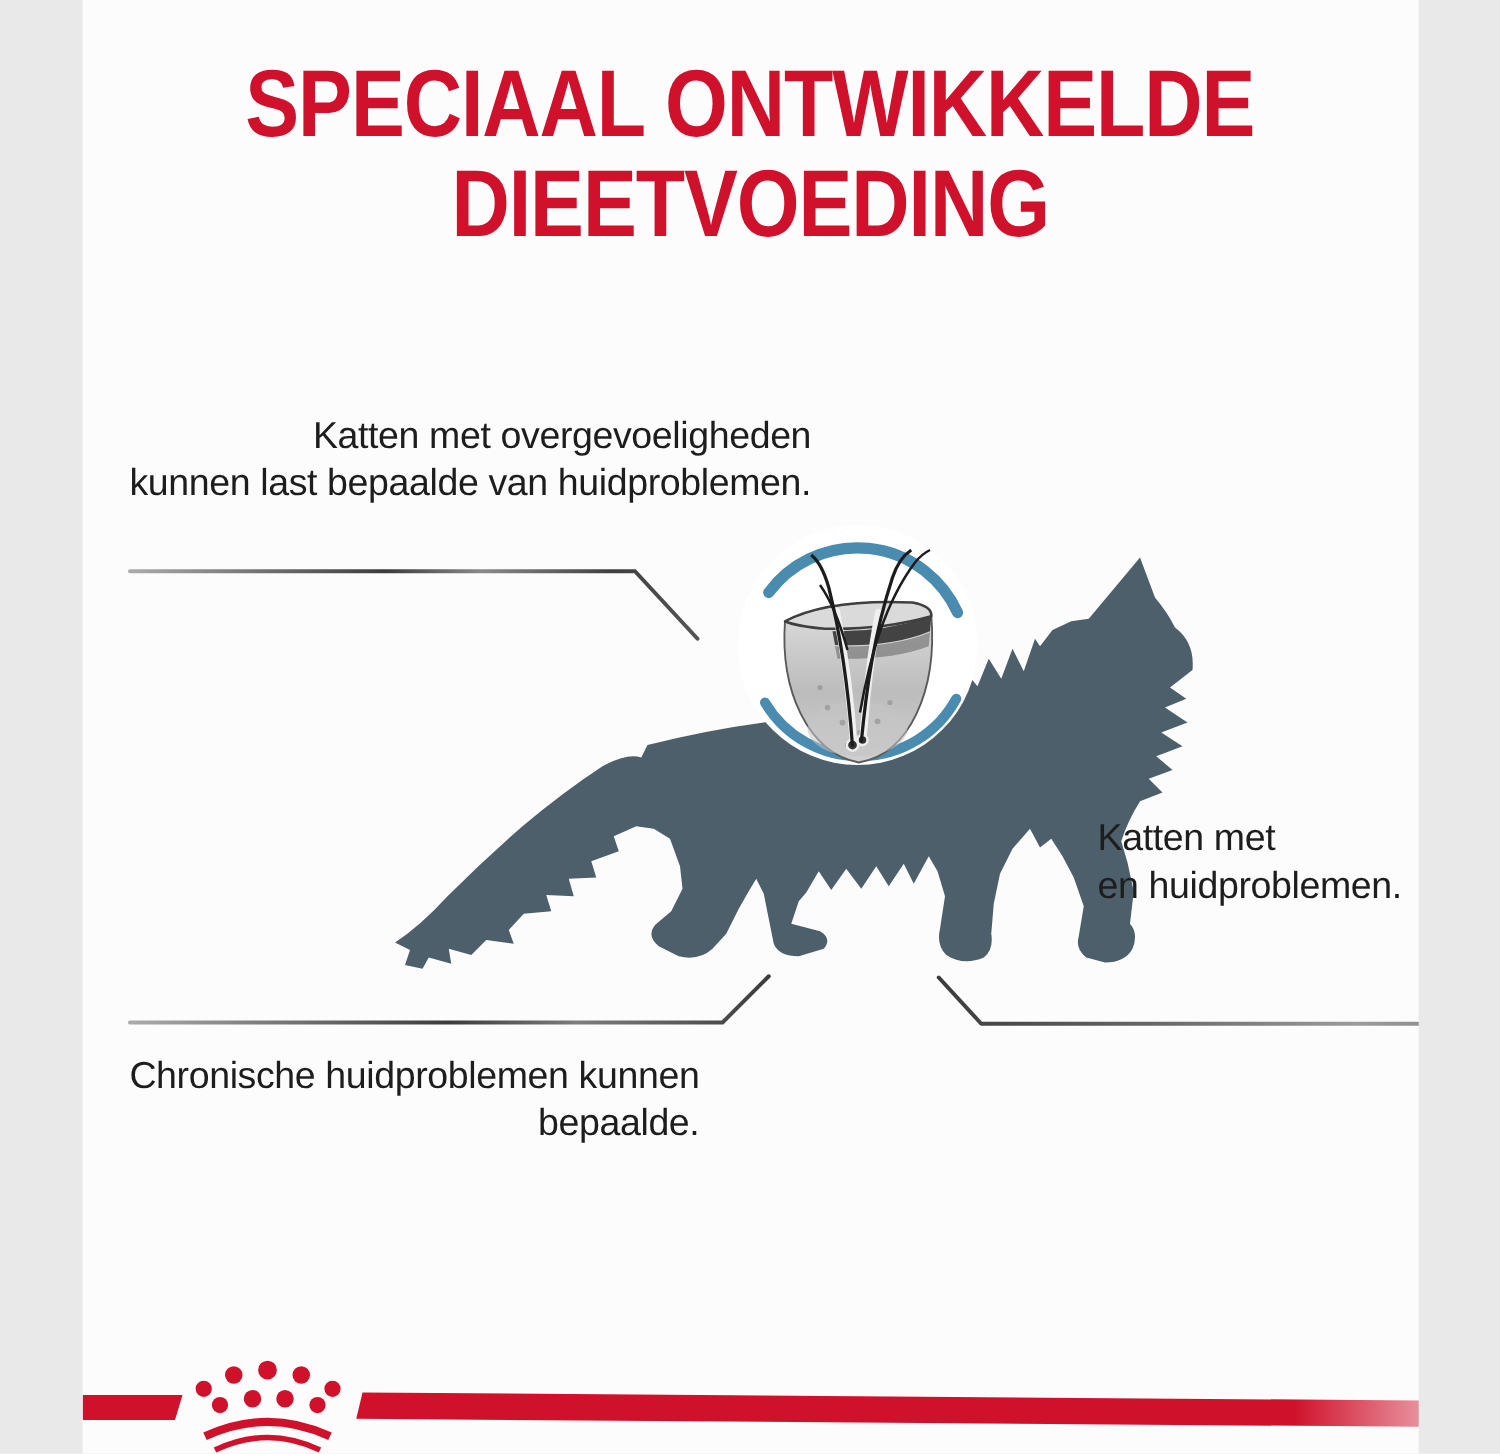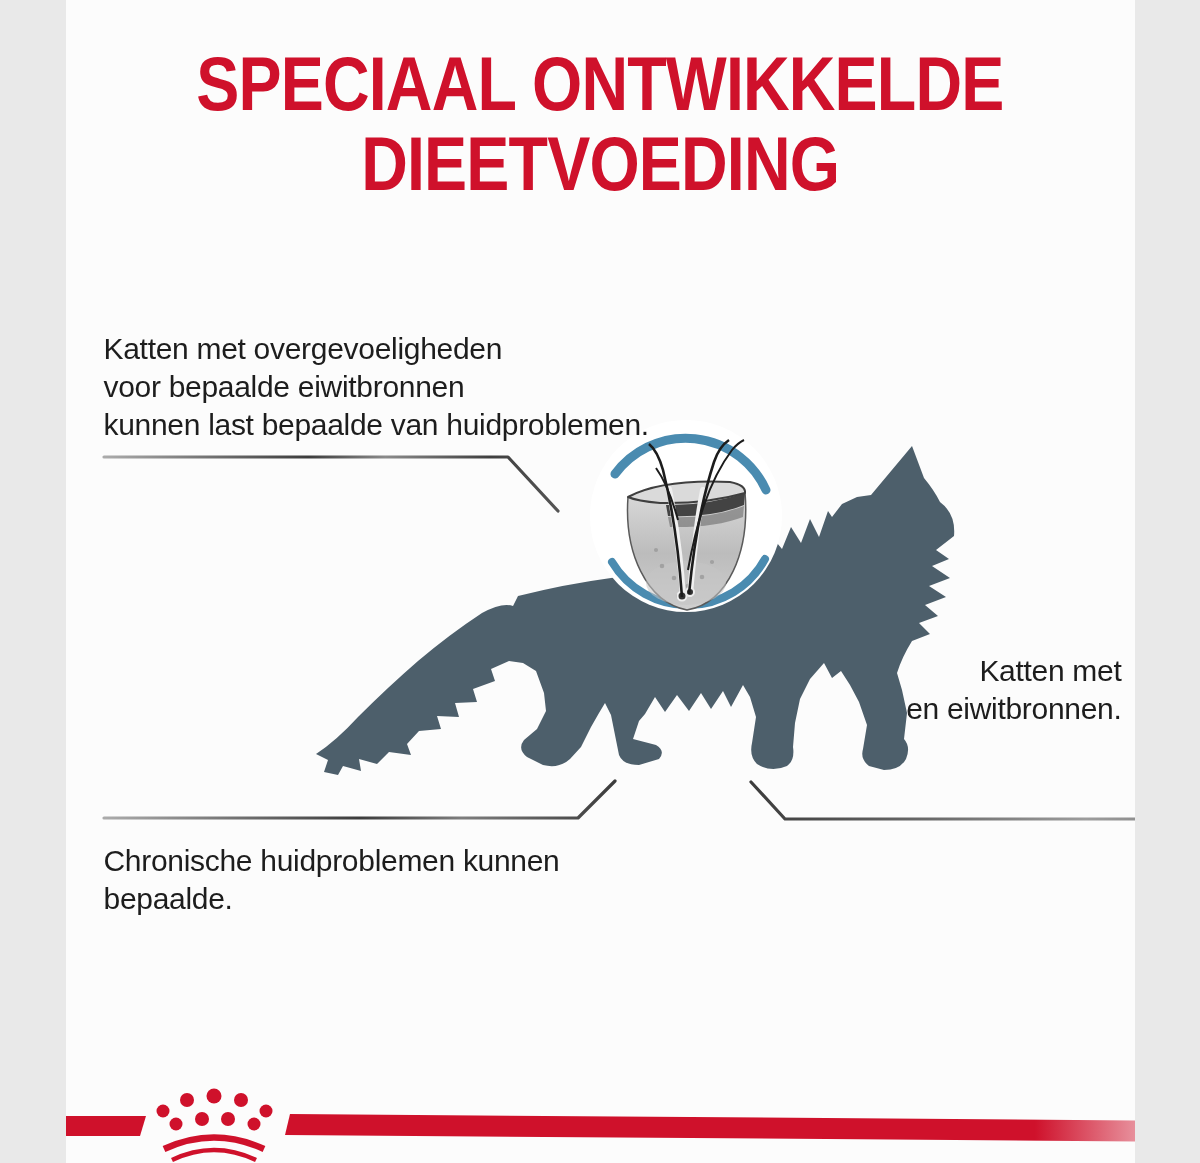--- a/index.html
+++ b/index.html
@@ -7,23 +7,23 @@
     --text_dark:#1d1d1d; --line_gray:#4a4a4a; --background:#fcfcfc;
   }
   html,body{margin:0;padding:0;}
   body{font-family:"Liberation Sans",sans-serif;background:#e9e9e9;}
   .stage{position:relative;width:1069px;height:1163px;background:var(--background);overflow:hidden;margin:0 auto;}
   .headline{position:absolute;left:0;right:0;top:-7px;text-align:center;color:var(--brand_red);
     font-weight:bold;font-size:76px;line-height:80px;white-space:nowrap;}
   .cond{display:inline-block;transform:scaleX(.85);transform-origin:50% 50%;letter-spacing:-1px;}
   .callout-text{position:absolute;color:var(--text_dark);font-size:30px;line-height:38px;letter-spacing:-.3px;}
   .callout-text span{display:block;}
-  .ct-1{left:38px;top:330px;text-align:left;}
-  .ct-2{right:13px;top:652px;text-align:right;}
-  .ct-3{left:38px;top:842px;text-align:left;}
+  .ct-1{left:38px;top:330px;text-align:right;}
+  .ct-2{right:13px;top:652px;}
+  .ct-3{left:38px;top:842px;text-align:right;}
   svg{position:absolute;left:0;top:0;}
   .cat{fill:var(--cat_slate);}
   .ring{stroke:var(--ring_blue);fill:none;}
   .red{fill:var(--brand_red);}
   .redstroke{stroke:var(--brand_red);fill:none;}
   .cline{fill:none;stroke-width:3.2;stroke-linecap:round;stroke-linejoin:round;}
   .hair{fill:none;stroke:#1c1c1c;}
   .sheath{fill:none;stroke:#f0f0f0;stroke-width:6;stroke-linecap:round;}
 </style>
 </head>
@@ -140,27 +140,26 @@
     </g>
   </svg>
 
   <h1 class="headline">
     <span class="cond">SPECIAAL ONTWIKKELDE</span><br>
     <span class="cond">DIEETVOEDING</span>
   </h1>
 
   <div class="callout-text ct-1">
     <span>Katten met overgevoeligheden</span>
-    <span>voor bepaalde eiwitbronnen</span>
     <span>kunnen last bepaalde van huidproblemen.</span>
   </div>
 
   <div class="callout-text ct-2">
     <span>Katten met</span>
-    <span>en eiwitbronnen.</span>
+    <span>en huidproblemen.</span>
   </div>
 
   <div class="callout-text ct-3">
     <span>Chronische huidproblemen kunnen</span>
     <span>bepaalde.</span>
   </div>
 
 </div>
 
 </body></html>

